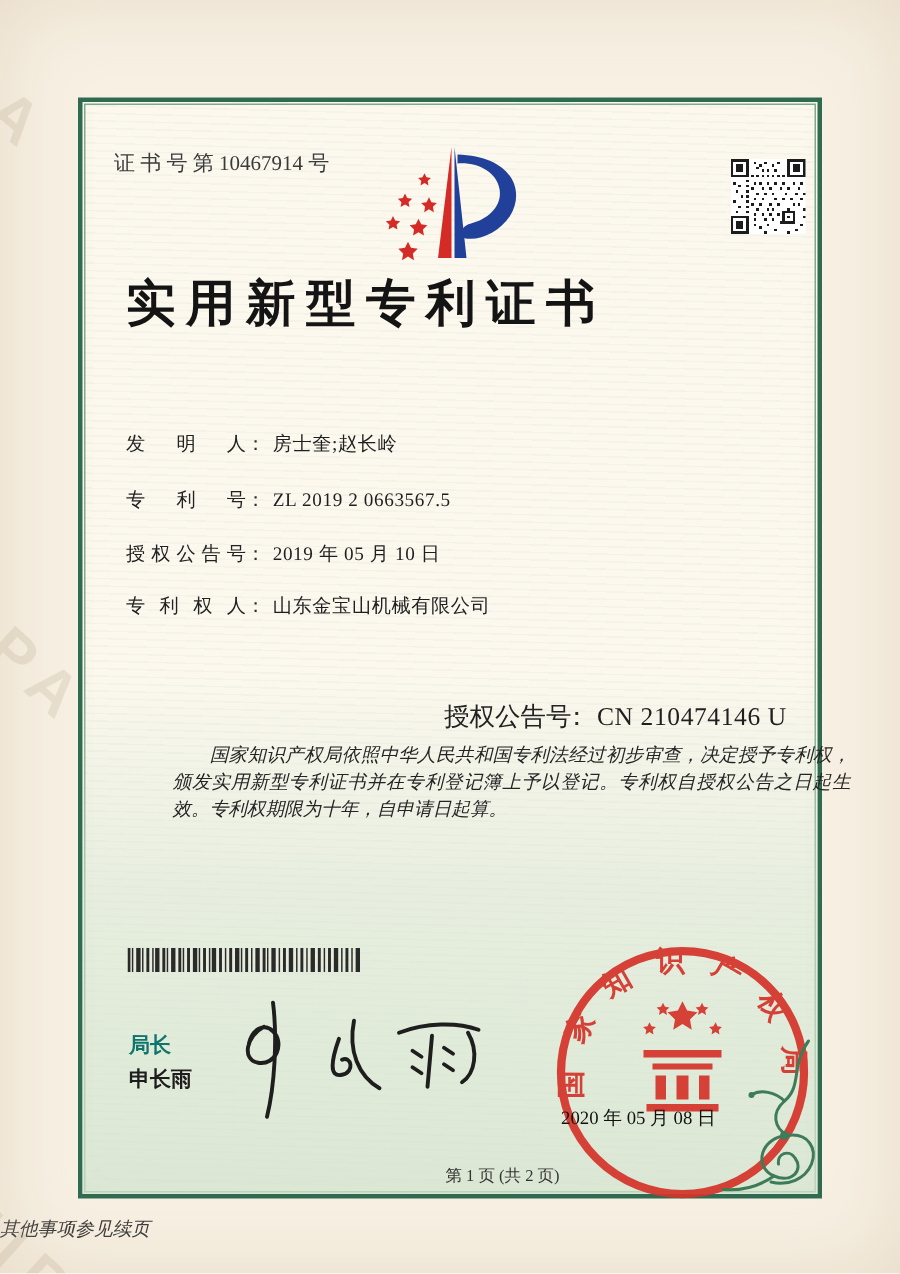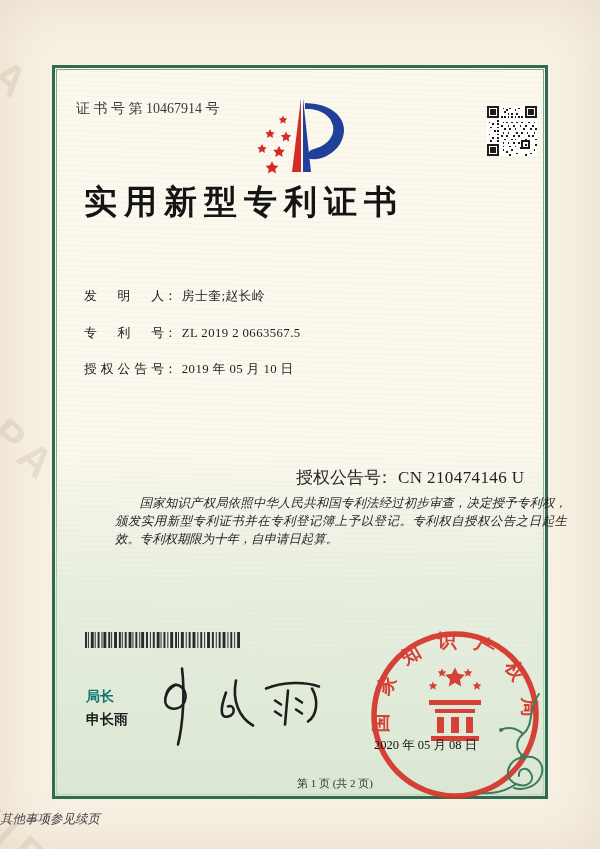--- a/index.html
+++ b/index.html
@@ -133,20 +133,23 @@
   <h1 class="title">实用新型专利证书</h1>
 
   <div class="field f1">
     <span class="flabel">发明人</span><span>：</span><span class="fvalue">房士奎;赵长岭</span>
   </div>
   <div class="field f2">
     <span class="flabel">专利号</span><span>：</span><span class="fvalue">ZL 2019 2 0663567.5</span>
   </div>
   <div class="field f3">
     <span class="flabel">授权公告号</span><span>：</span><span class="fvalue">2019 年 05 月 10 日</span>
+  </div>
+  <div class="field f4">
+    <span class="flabel">专利权人</span><span>：</span><span class="fvalue">山东金宝山机械有限公司</span>
   </div>
   <div class="grant">
     <span class="flabel">授权公告号</span><span>：</span><span class="fvalue">CN 210474146 U</span>
   </div>
 
   <div class="paras">
     <p>国家知识产权局依照中华人民共和国专利法经过初步审查，决定授予专利权，颁发实用新型专利证书并在专利登记簿上予以登记。专利权自授权公告之日起生效。专利权期限为十年，自申请日起算。</p>
   </div>
 
   <svg class="barcode" viewBox="0 0 160 15" preserveAspectRatio="none">

